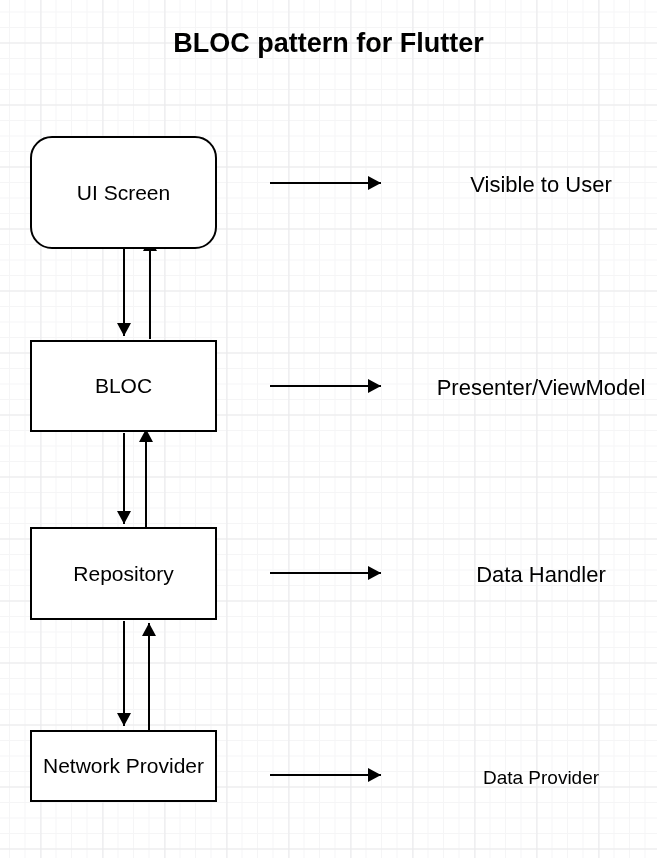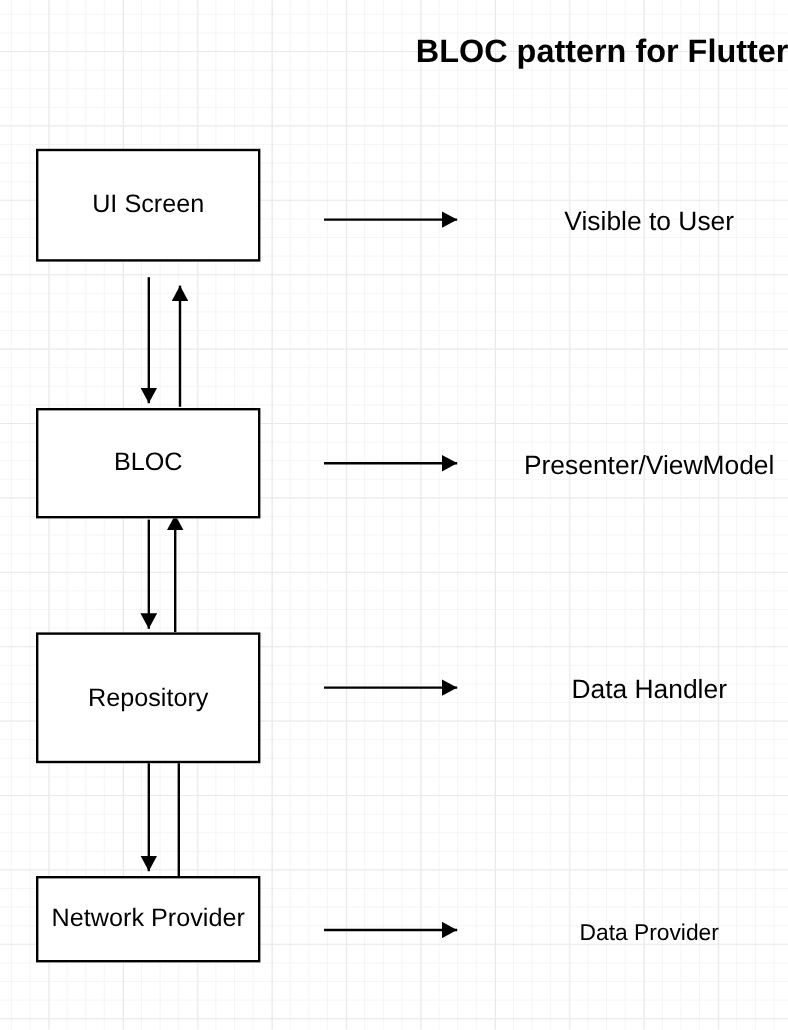--- a/index.html
+++ b/index.html
@@ -21,42 +21,42 @@
       linear-gradient(to right, #f5f5f6 1px, transparent 1px),
       linear-gradient(to bottom, #f5f5f6 1px, transparent 1px);
     background-size: 62px 62px, 62px 62px, 15.5px 15.5px, 15.5px 15.5px;
     background-position: 40.5px 42.5px, 40.5px 42.5px, 9px 11.5px, 9px 11.5px;
   }
   .title {
     position: absolute;
     left: 0;
     top: 28px;
     width: 657px;
-    text-align: right;
+    text-align: center;
     font-size: 27px;
     font-weight: bold;
     line-height: 30px;
     letter-spacing: 0;
   }
   .node {
     position: absolute;
     left: 30px;
     width: 187px;
     box-sizing: border-box;
     border: 2px solid #000000;
     background: #ffffff;
     display: flex;
     align-items: center;
     justify-content: center;
     font-size: 21px;
     text-align: center;
   }
-  #node-ui-screen        { top: 124px; height: 94px; }
+  #node-ui-screen        { top: 136px; height: 113px; border-radius: 22px; }
   #node-bloc             { top: 340px; height: 92px; }
-  #node-repository       { top: 527px; height: 109px; text-align: right; }
+  #node-repository       { top: 527px; height: 93px; text-align: right; }
   #node-network-provider { top: 730px; height: 72px; }
 
   .annotation {
     position: absolute;
     left: 411px;
     width: 260px;
     text-align: center;
     font-size: 22px;
     line-height: 24px;
   }

